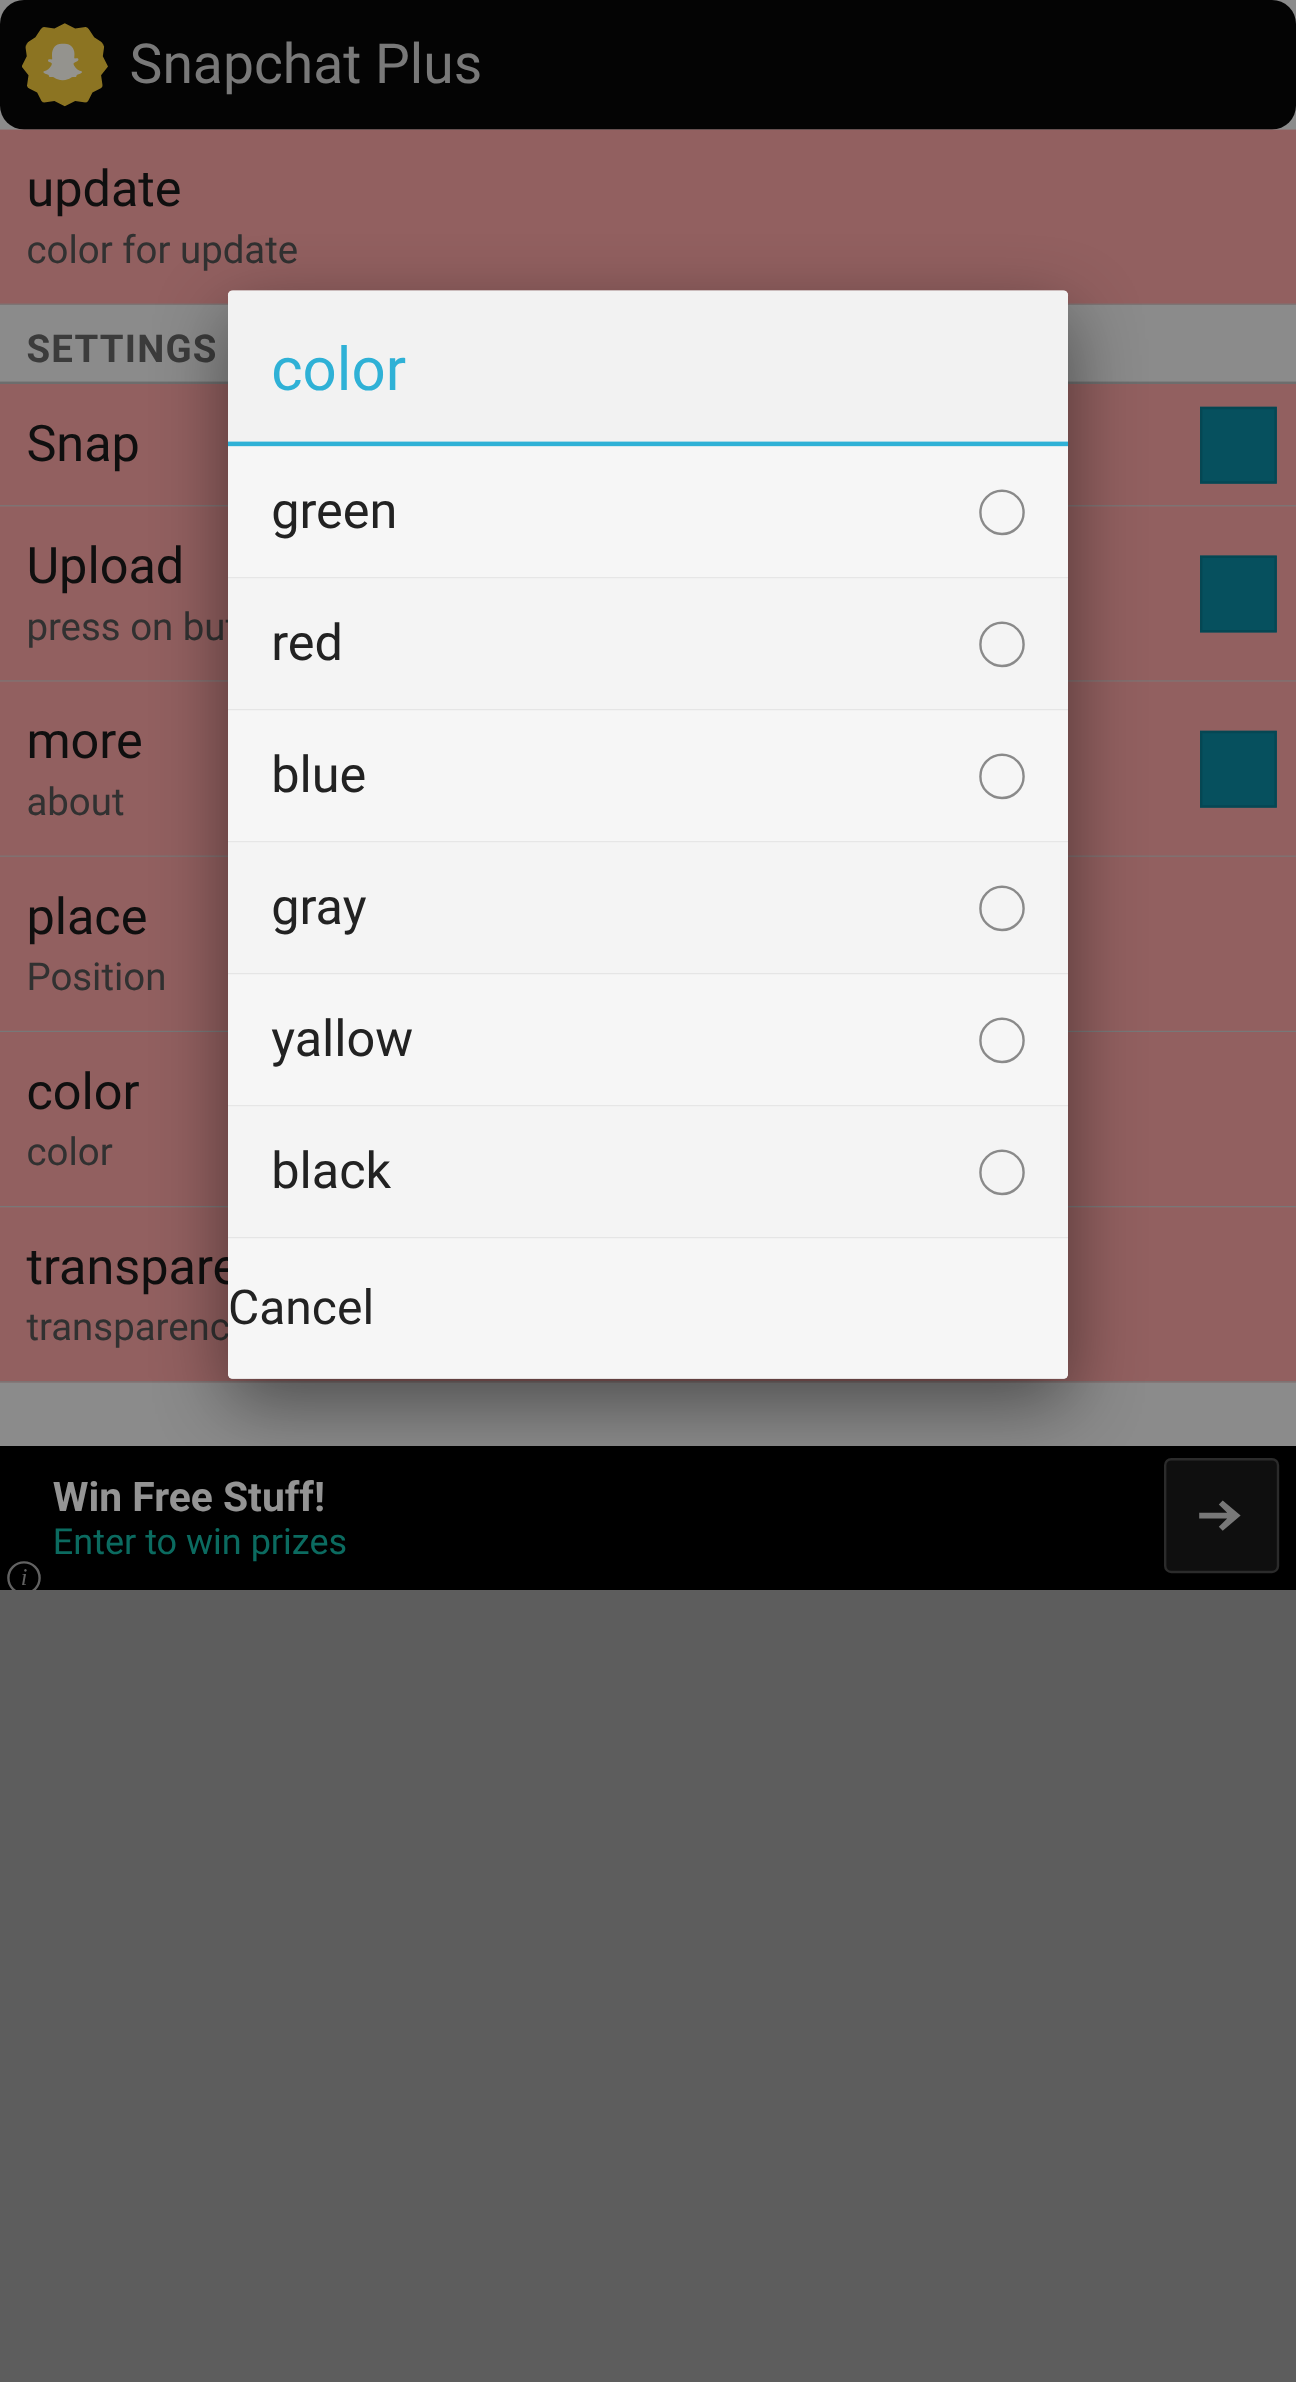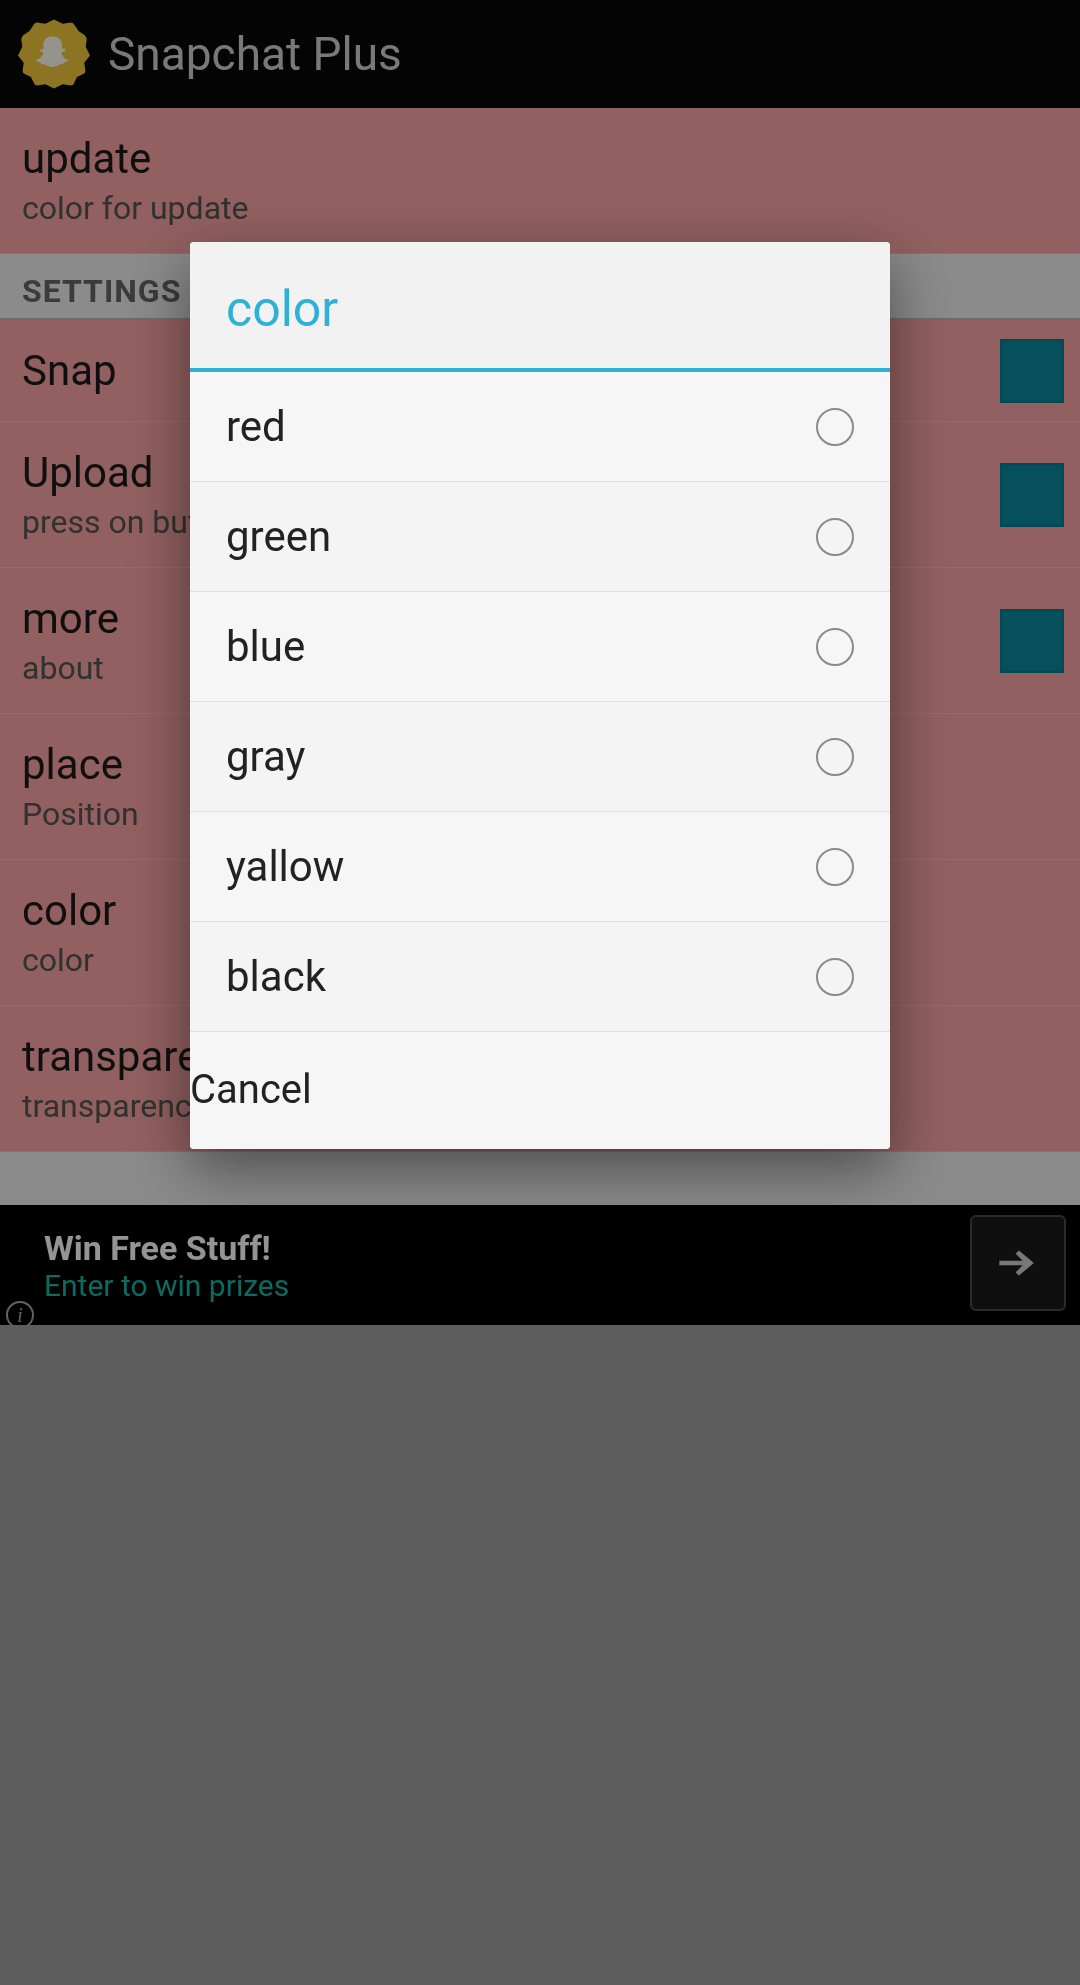--- a/index.html
+++ b/index.html
@@ -4,21 +4,21 @@
 <style>
   * { box-sizing: border-box; margin: 0; padding: 0; }
   html, body { width: 1080px; height: 1985px; overflow: hidden; font-family: Roboto, "Helvetica Neue", Arial, sans-serif; }
   body { background: #777; position: relative; }
 
   
   .page { position: absolute; inset: 0; background: #efefef; }
 
   .action-bar {
     height: 108px; background: #080808; display: flex; align-items: center;
-    padding: 0 18px; gap: 18px;
+    padding: 0 18px; gap: 18px; border-radius: 20px;
   }
   .app-icon {
     width: 72px; height: 72px; flex: none;
     background: #f1c93b;
     -webkit-mask: radial-gradient(circle, #000 70%, transparent 72%);
     clip-path: polygon(50% 2%,62% 8%,76% 6%,84% 18%,96% 26%,94% 40%,100% 52%,92% 62%,94% 76%,82% 82%,76% 94%,62% 92%,50% 98%,38% 92%,24% 94%,18% 82%,6% 76%,8% 62%,0% 52%,6% 40%,4% 26%,16% 18%,24% 6%,38% 8%);
     display: flex; align-items: center; justify-content: center;
   }
   .app-icon svg { width: 42px; height: 42px; }
   .app-title { color: #d0d0d0; font-size: 46px; font-weight: 400; }
@@ -160,25 +160,25 @@
 
   <div class="below-ad"></div>
 </div>
 
 <div class="scrim"></div>
 
 <div class="dialog">
   <div class="dialog-title">color</div>
   <div class="options">
     <div class="option">
-      <span class="label">red</span>
+      <span class="label">green</span>
       <span class="radio"></span>
     </div>
     <div class="option">
-      <span class="label">green</span>
+      <span class="label">red</span>
       <span class="radio"></span>
     </div>
     <div class="option">
       <span class="label">blue</span>
       <span class="radio"></span>
     </div>
     <div class="option">
       <span class="label">gray</span>
       <span class="radio"></span>
     </div>

